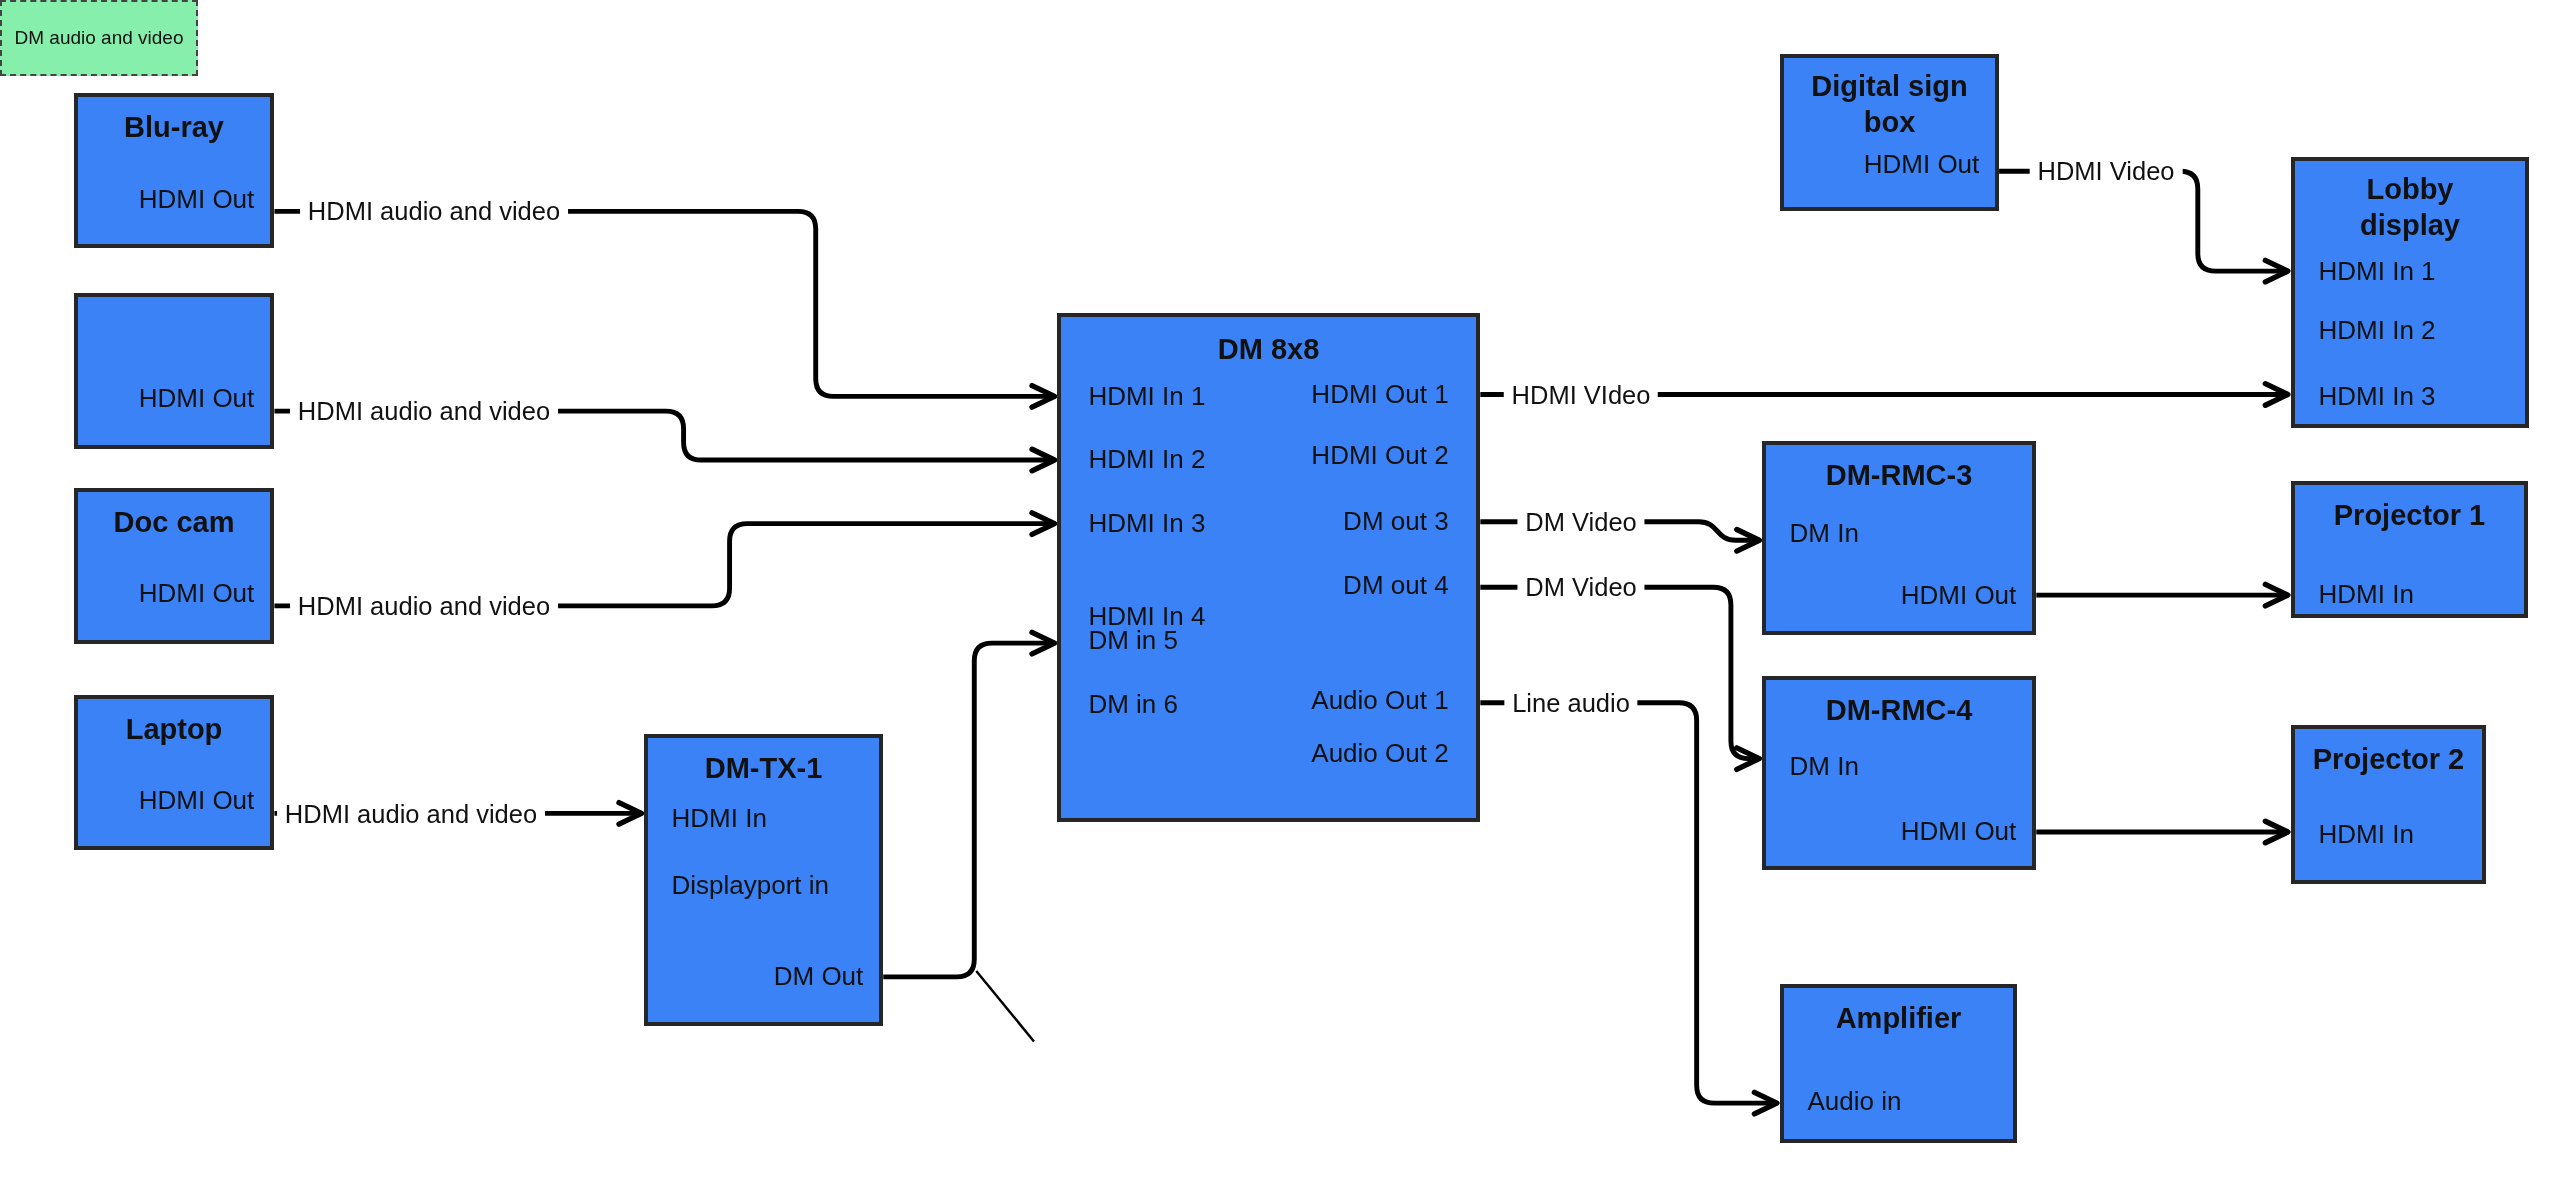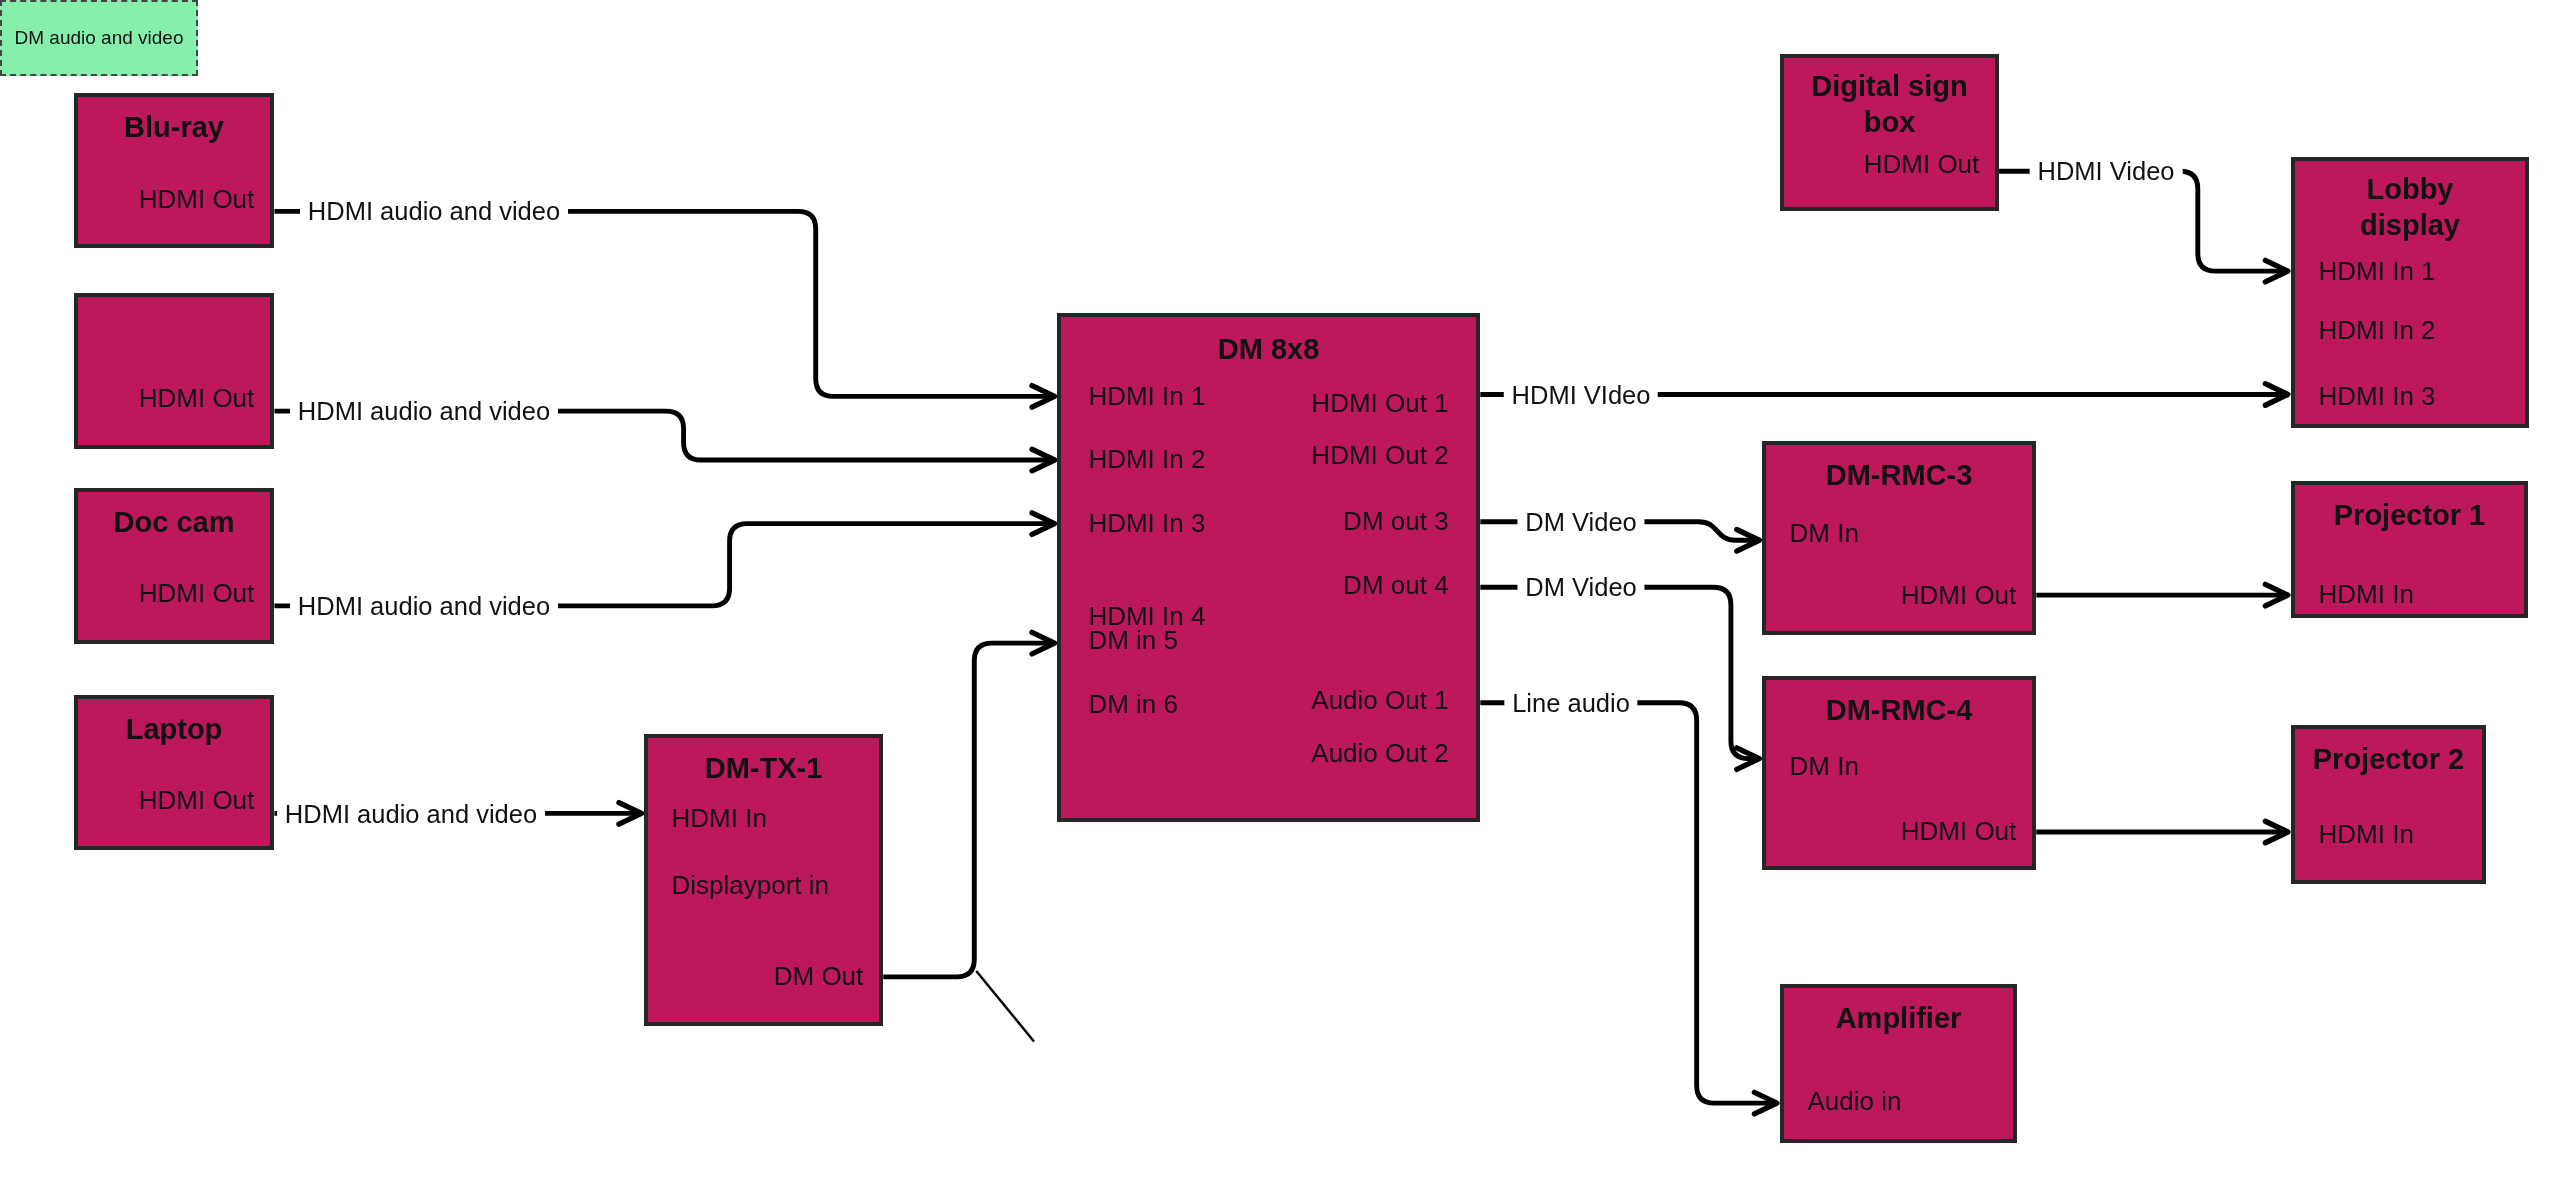--- a/index.html
+++ b/index.html
@@ -2,21 +2,21 @@
 <html><head>
 <meta charset="utf-8">
 <style>
   html,body{margin:0;padding:0;background:#ffffff;}
   #canvas{
     position:relative;width:2576px;height:1201px;background:#ffffff;
     font-family:"Liberation Sans","DejaVu Sans",sans-serif;color:#111;
     overflow:hidden;
   }
   #wires{position:absolute;left:0;top:0;width:2576px;height:1201px;}
-  .node{position:absolute;border:4.9px solid #262626;background:#be185d;box-sizing:border-box;}
+  .node{position:absolute;border:4.9px solid #262626;background:#3b82f6;box-sizing:border-box;}
   .node .title{position:absolute;left:0;right:0;top:11.7px;text-align:center;font-weight:bold;font-size:29px;line-height:36px;}
   .port{position:absolute;font-size:26px;height:33px;line-height:33px;white-space:nowrap;}
   .port.pl{left:23.5px;text-align:left;}
   .port.pr{right:15.7px;text-align:right;}
   .wire-label{position:absolute;transform:translate(-50%,-50%);background:#ffffff;
     font-size:25.5px;line-height:29px;padding:2px 7.8px;white-space:nowrap;}
   
   #n-bluray{left:74px;top:93px;width:200px;height:155px;}
   #n-wireless{left:74px;top:293px;width:200px;height:156px;}
   #n-wireless .title{top:9.8px;padding:0 13.7px;}
@@ -42,21 +42,21 @@
   #n-bluray .port{top:86px;}
   #n-wireless .port{top:85px;}
   #n-doccam .port{top:85px;}
   #n-laptop .port{top:85px;}
   #n-dmtx1 .p-hdmiin{top:64px;}
   #n-dmtx1 .p-dpin{top:131px;}
   #n-dmtx1 .p-dmout{top:222px;}
   #n-dm8x8 .title{top:13.7px;}
   #n-dm8x8 .p-in0{top:63px;}  #n-dm8x8 .p-in1{top:126px;} #n-dm8x8 .p-in2{top:190px;}
   #n-dm8x8 .p-in3{top:246px;margin-top:37px;} #n-dm8x8 .p-in4{top:307px;} #n-dm8x8 .p-in5{top:371px;}
-  #n-dm8x8 .p-out0{top:70px;} #n-dm8x8 .p-out1{top:122px;} #n-dm8x8 .p-out2{top:188px;}
+  #n-dm8x8 .p-out0{top:61px;} #n-dm8x8 .p-out1{top:122px;} #n-dm8x8 .p-out2{top:188px;}
   #n-dm8x8 .p-out3{top:252px;} #n-dm8x8 .p-out4{top:367px;} #n-dm8x8 .p-out5{top:420px;}
   #n-digsign .port{top:90px;}
   #n-lobby .p-in0{top:94px;} #n-lobby .p-in1{top:153px;} #n-lobby .p-in2{top:219px;}
   #n-rmc3 .p-in{top:72px;} #n-rmc3 .p-out{top:134px;}
   #n-rmc4 .p-in{top:70px;} #n-rmc4 .p-out{top:135px;}
   #n-proj1 .port{top:93px;}
   #n-proj2 .port{top:89px;}
   #n-amp .port{top:97px;}
   
   #wl-bluray{left:434px;top:211px;}

